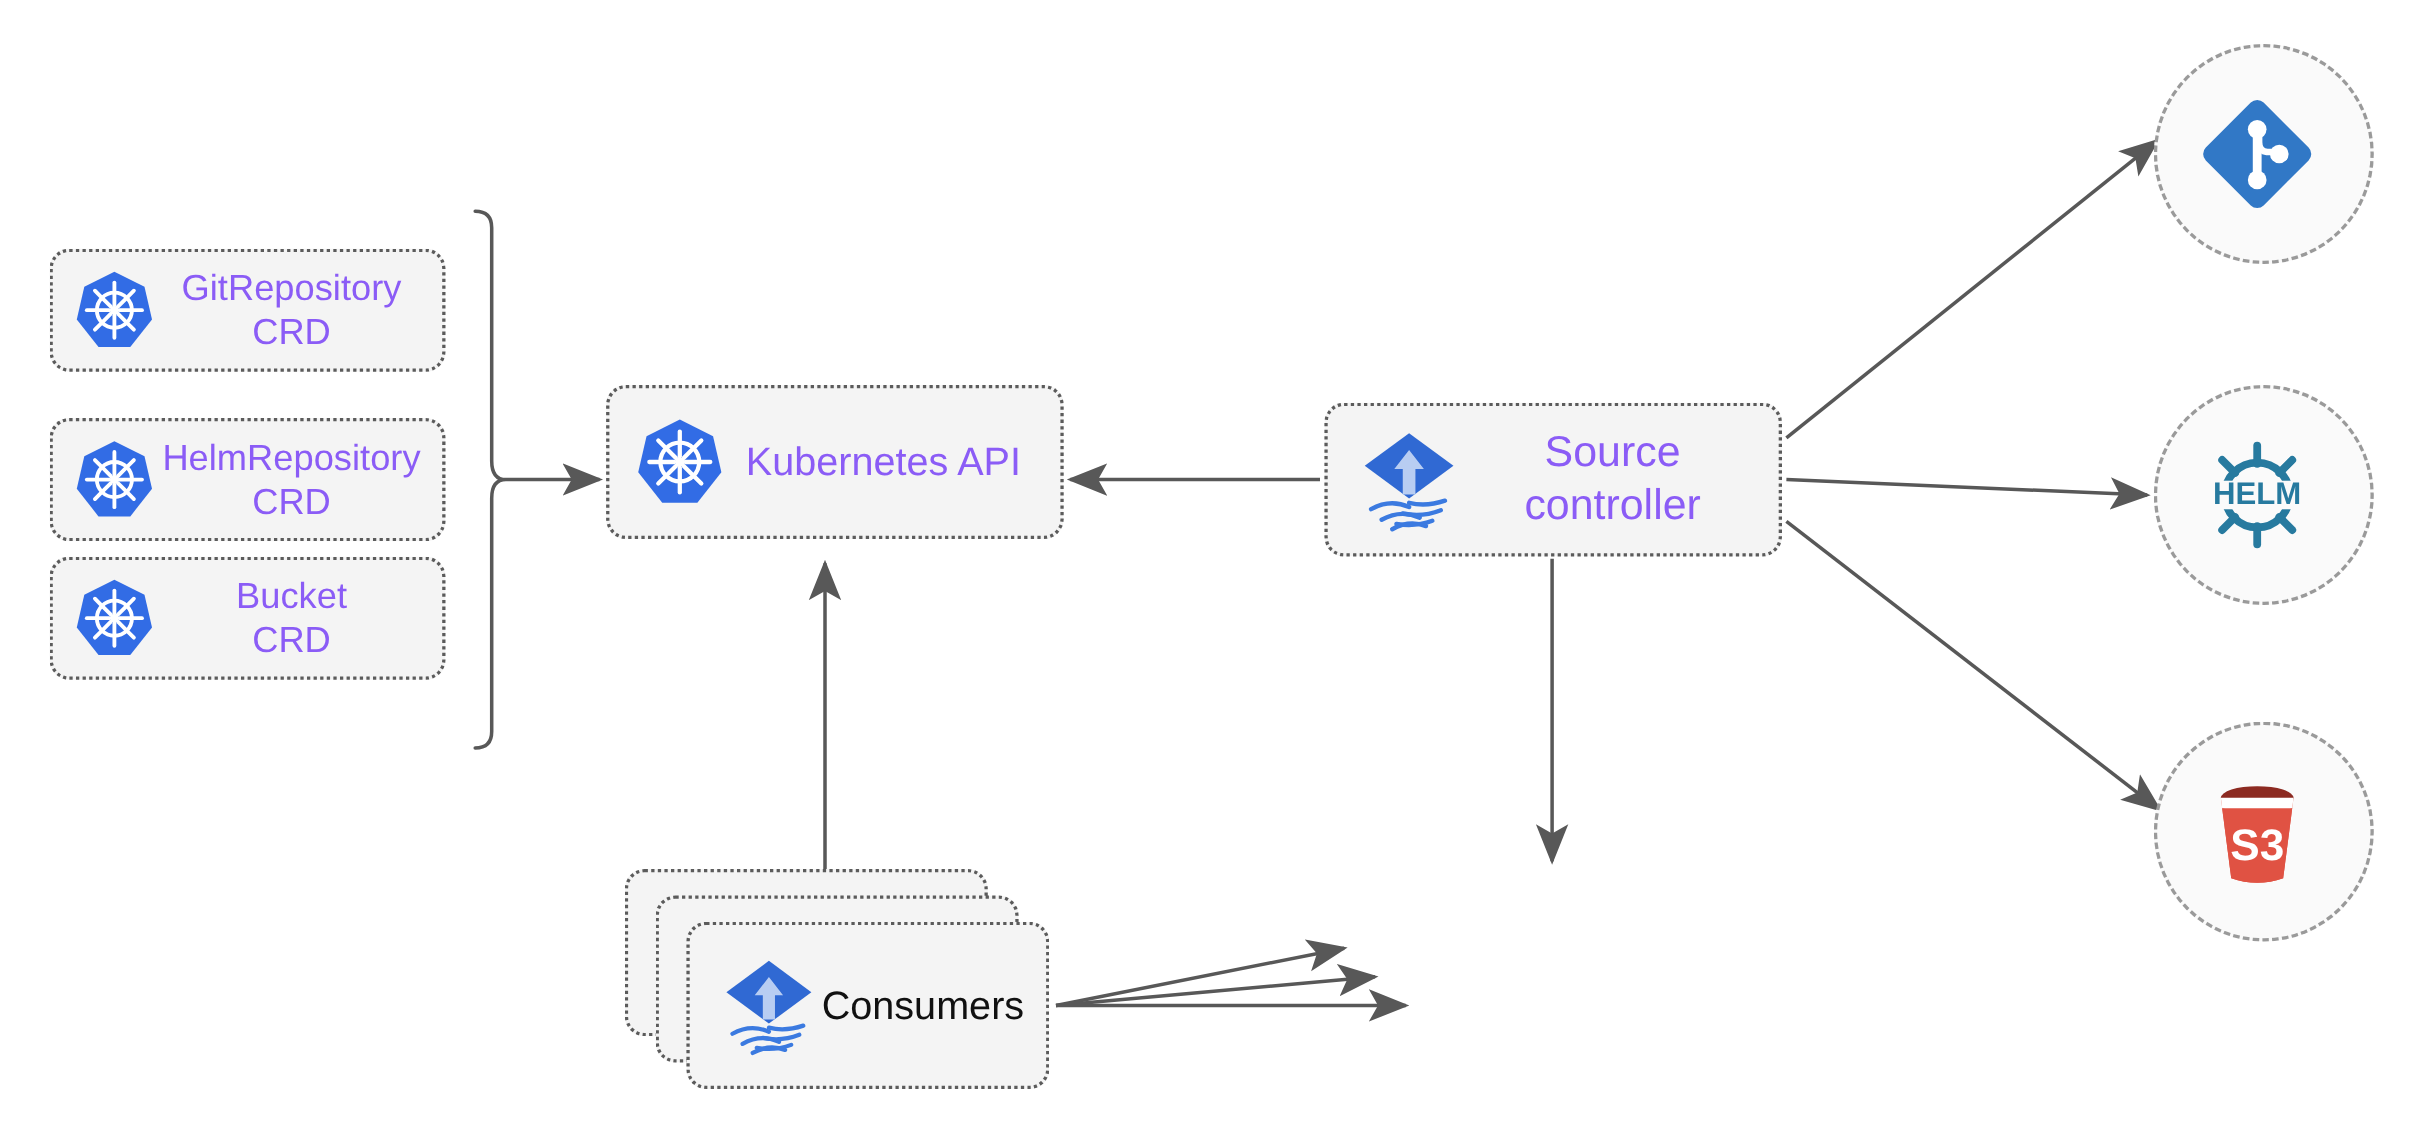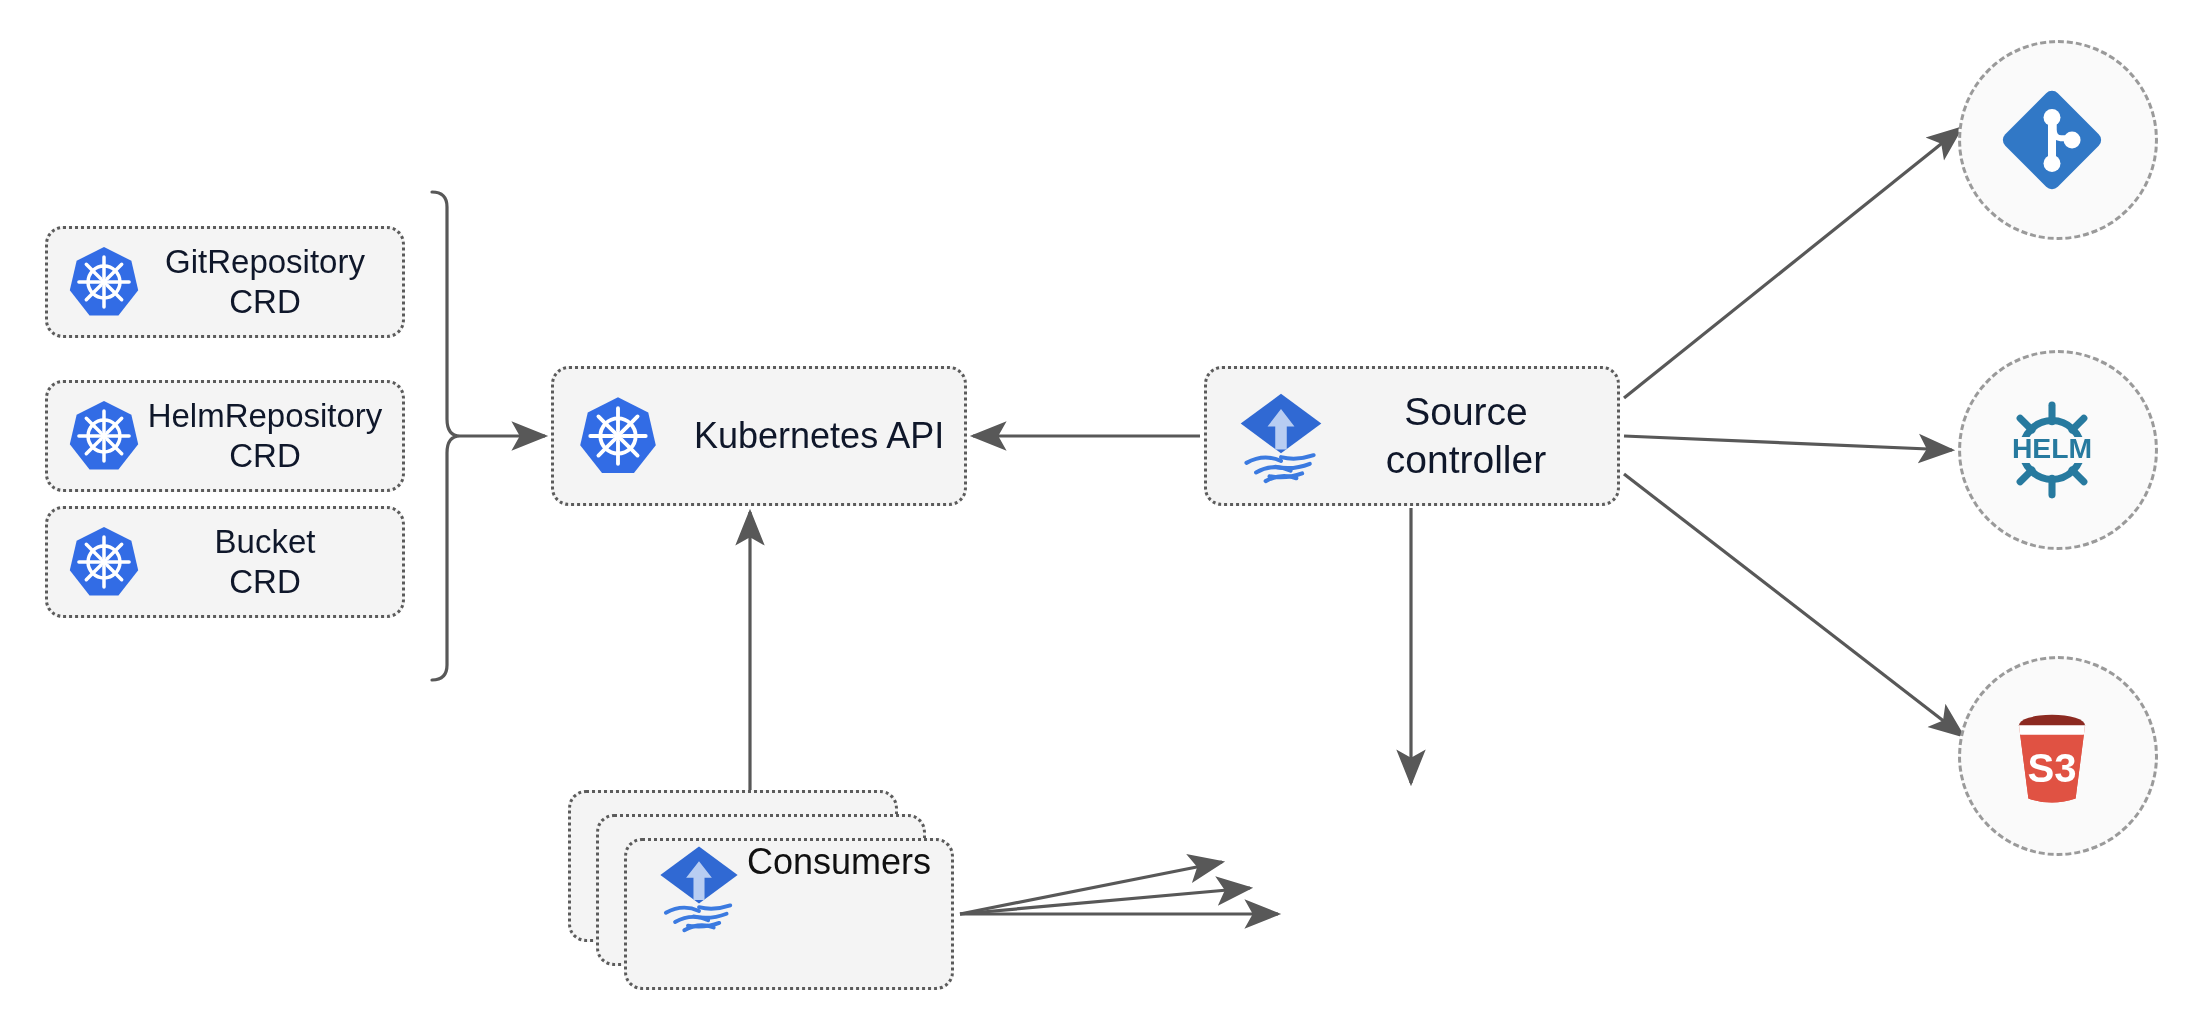--- a/index.html
+++ b/index.html
@@ -14,56 +14,56 @@
   
   .node{
     position:absolute;
     background:#f4f4f4;
     border:3px dotted #5b5b5b;
     border-radius:18px;
     box-sizing:border-box;
     display:flex;align-items:center;
     }
   .node .label{
-    color:#0f172a;
+    color:#8b5cf6;
     font-size:34px;
     line-height:1.22;
     text-align:center;
     white-space:pre-line;
     flex:1 1 auto;
   }
   .node .ico{flex:0 0 auto;display:flex;align-items:center;justify-content:center;}
 
   
   .crd{left:45px;width:360px;height:112px;padding:0 14px 0 18px;}
   .crd .ico{width:76px;height:76px;}
   .crd .label{font-size:33px;}
   #crd-git{top:226px;}
   #crd-helm{top:380px;}
   #crd-bucket{top:506px;}
 
   
-  #k8s-api{left:551px;top:366px;width:416px;height:140px;padding:0 16px 0 22px;gap:16px;}
+  #k8s-api{left:551px;top:350px;width:416px;height:140px;padding:0 16px 0 22px;}
   #k8s-api .ico{width:84px;height:84px;}
   #k8s-api .label{font-size:36px;text-align:left;padding-left:18px;}
 
   
   #source-controller{left:1204px;top:366px;width:416px;height:140px;padding:0 14px 0 26px;}
   #source-controller .ico{width:96px;height:96px;}
   #source-controller .label{font-size:39px;}
 
   
   .stack{position:absolute;}
   .stack .layer{
     position:absolute;background:#f4f4f4;border:3px dotted #5b5b5b;
     border-radius:18px;box-sizing:border-box;
   }
   .stack .front{
     position:absolute;background:#f4f4f4;border:3px dotted #5b5b5b;border-radius:18px;
-    box-sizing:border-box;display:flex;align-items:flex-start;padding:0 18px 0 26px;
+    box-sizing:border-box;display:flex;align-items:center;padding:0 18px 0 26px;
   }
   .stack .front .ico{flex:0 0 auto;width:92px;height:92px;display:flex;align-items:center;justify-content:center;}
   .stack .front .label{flex:1 1 auto;text-align:center;font-size:36px;color:#111;}
 
   #consumers{left:568px;top:790px;width:390px;height:200px;}
   #artifacts{left:1228px;top:790px;width:390px;height:200px;}
   .stack .l1{left:0;top:0;width:330px;height:152px;}
   .stack .l2{left:28px;top:24px;width:330px;height:152px;}
   .stack .front{left:56px;top:48px;width:330px;height:152px;}
 

